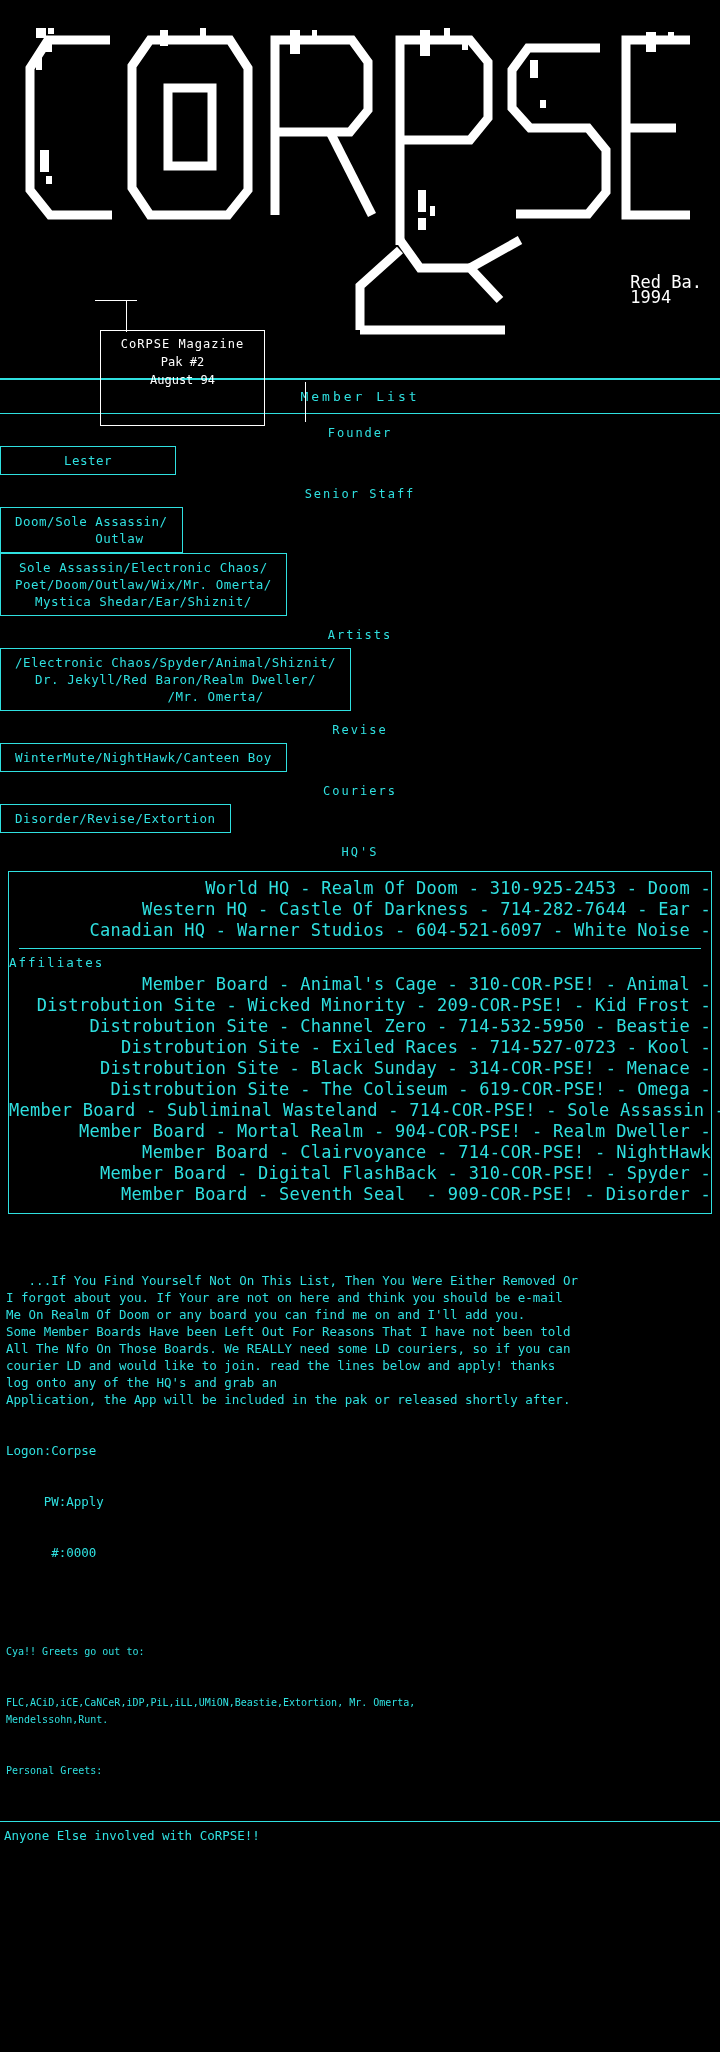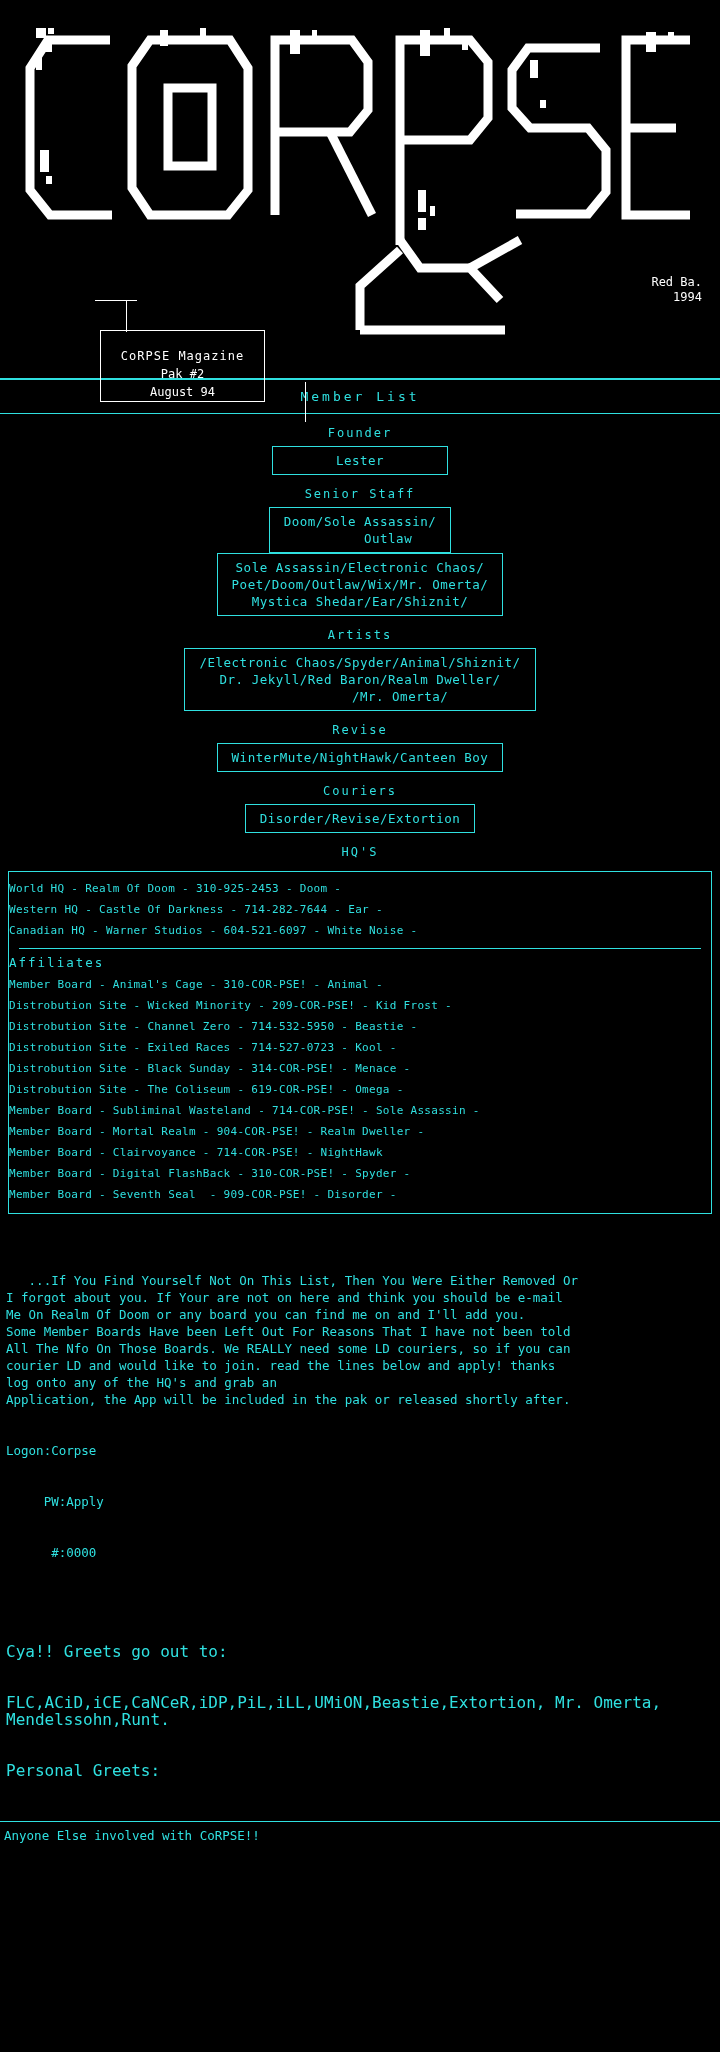--- a/index.html
+++ b/index.html
@@ -14,37 +14,36 @@
   .logo-area{
     position:relative;
     height:378px;
     background:#000;
   }
   .sig{
     position:absolute;
     right:18px;
     top:275px;
     color:#ffffff;
-    font-size:12px;
+    font-size:17px;
     line-height:15px;
-    text-align:right;
     font-family:"DejaVu Sans Mono", monospace;
   }
   .magbox{
     position:absolute;
     left:100px;
     top:330px;
     width:165px;
-    height:72px;
+    height:96px;
     border:1px solid #ffffff;
     color:#ffffff;
     font-size:12px;
     line-height:18px;
     text-align:center;
-    padding-top:16px;
+    padding-top:4px;
     box-sizing:border-box;
   }
   .magbox .l1{letter-spacing:1px;}
   .tick-v1{position:absolute;left:126px;top:300px;width:1px;height:32px;background:#ffffff;}
   .tick-v2{position:absolute;left:305px;top:382px;width:1px;height:40px;background:#ffffff;}
   .tick-h1{position:absolute;left:95px;top:300px;width:42px;height:1px;background:#ffffff;}
 
   
   .hr{height:2px;background:#2fe0e0;margin:0;}
   .hr-thin{height:1px;background:#2fe0e0;}
@@ -58,41 +57,41 @@
     padding:9px 0 9px 0;
     color:#2fe0e0;
   }
   .grouphdr{
     text-align:center;
     font-size:12px;
     letter-spacing:2px;
     padding:12px 0 6px 0;
     color:#2fe0e0;
   }
-  .boxwrap{display:flex;justify-content:center;}
+  .boxwrap{display:flex;justify-content:flex-start;}
   .box{
     border:1px solid #2fe0e0;
     padding:5px 14px;
     text-align:center;
     font-size:12.5px;
     line-height:17px;
     letter-spacing:0.5px;
     white-space:pre;
     color:#2fe0e0;
   }
 
   
   .hqbox{
     margin:6px 8px 0 8px;
     border:1px solid #2fe0e0;
     padding:6px 0 8px 0;
   }
   .hqline{
-    text-align:left;
-    font-size:11px;
+    text-align:right;
+    font-size:17px;
     line-height:21px;
     letter-spacing:0.3px;
     white-space:pre;
   }
   .hqsep{height:1px;background:#2fe0e0;margin:7px 10px 4px 10px;}
   .affhdr{
     text-align:left;
     font-size:12.5px;
     letter-spacing:2px;
     padding:2px 0 4px 0;
@@ -100,21 +99,21 @@
 
   
   .footer{
     padding:18px 6px 10px 6px;
     font-size:12.5px;
     line-height:17px;
     white-space:pre-wrap;
     color:#2fe0e0;
   }
   .footer .p{margin:0 0 0 0;}
-  .greets{padding:4px 6px 2px 6px;font-size:16px;line-height:17px;white-space:pre-wrap;}
+  .greets{padding:4px 6px 2px 6px;font-size:10px;line-height:17px;white-space:pre-wrap;}
   .bottomline{height:1px;background:#2fe0e0;margin:6px 0 0 0;}
   .lastline{padding:6px 4px 10px 4px;font-size:12.5px;}
 </style>
 </head>
 <body>
 
 <div class="page">
 
   <div class="logo-area">
     <svg class="logo-svg" width="720" height="378" viewBox="0 0 720 378" style="position:absolute;left:0;top:0;">

